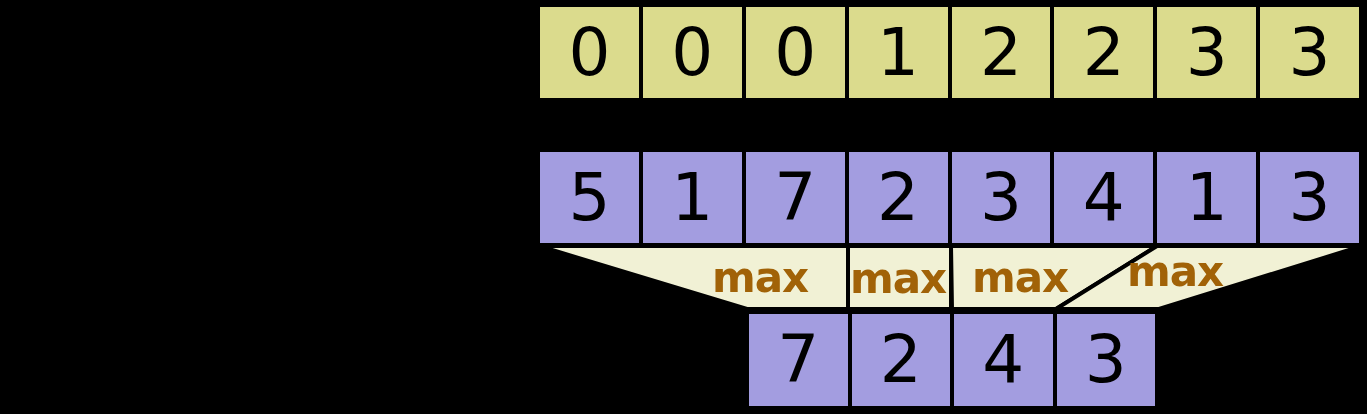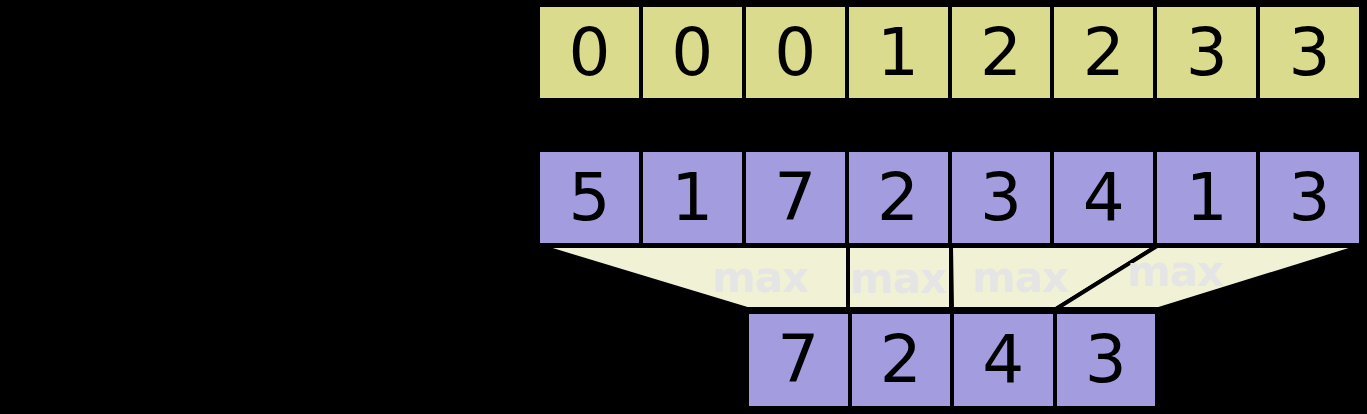--- a/index.html
+++ b/index.html
@@ -65,21 +65,21 @@
     fill: #f1f1d5;
     stroke: #000000;
     stroke-width: 4;
   }
   .max-label {
     position: absolute;
     transform: translate(-50%, -50%);
     font-size: 42px;
     letter-spacing: -1px;
     line-height: 1;
-    color: #e5e5e5;
+    color: #a16207;
     white-space: nowrap;
     font-weight: bold;
   }
   .max-1 { left: 760px; top: 278px; }
   .max-2 { left: 898px; top: 279px; }
   .max-3 { left: 1020px; top: 278px; }
   .max-4 { left: 1175px; top: 272px; }
 </style>
 </head>
 <body>

